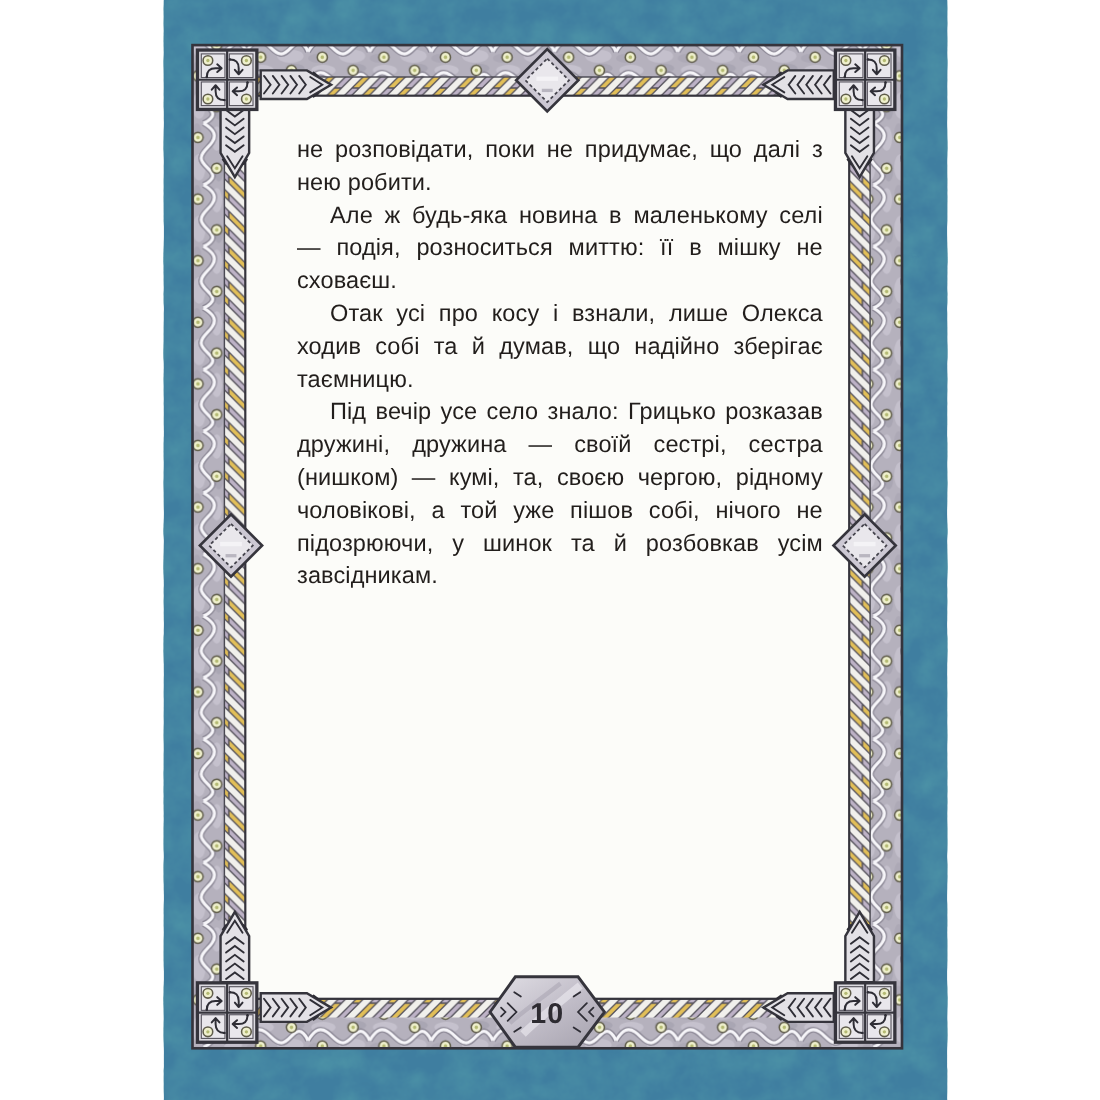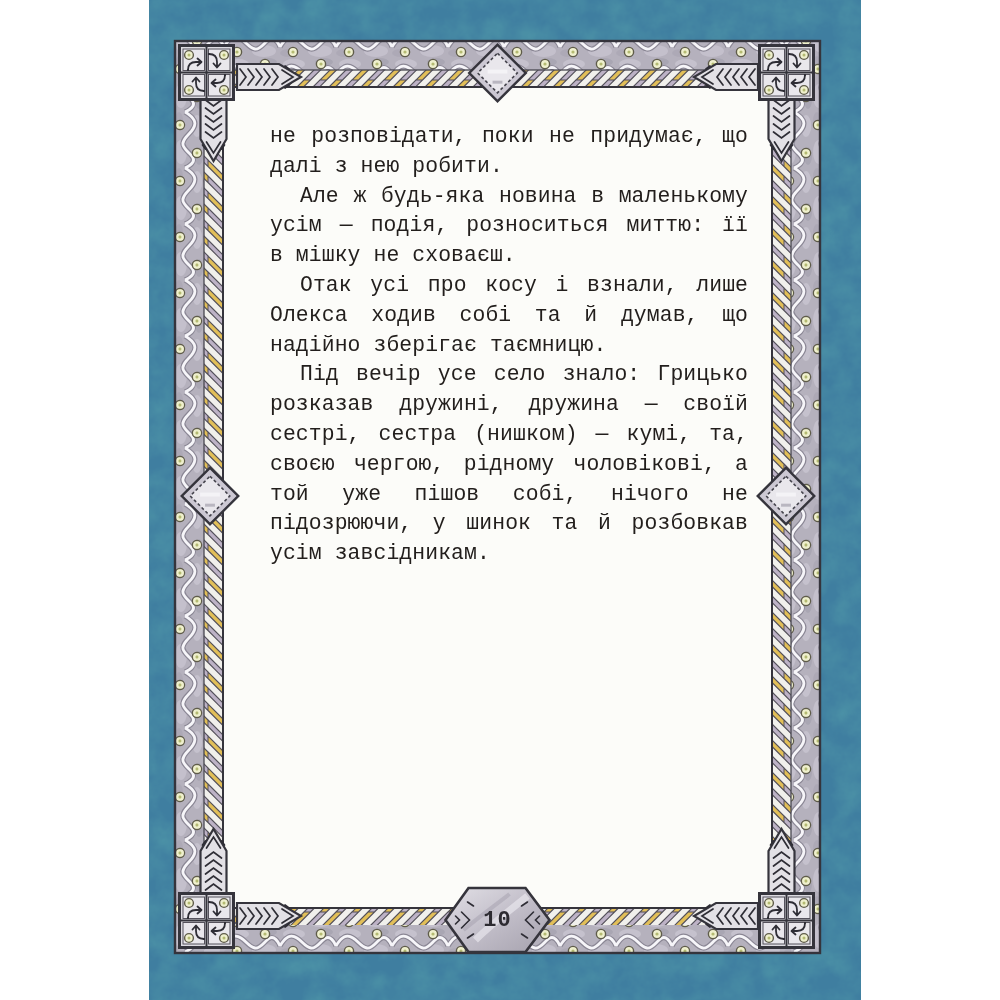--- a/index.html
+++ b/index.html
@@ -1,25 +1,25 @@
 <!DOCTYPE html>
 <html lang="uk"><head>
 <meta charset="utf-8">
 <style>
   html,body{margin:0;padding:0;background:#ffffff;}
   .stage{position:relative;width:960px;height:1000px;overflow:hidden;background:#ffffff;
-         font-family:Liberation Mono, monospace;}
+         font-family:Liberation Sans, sans-serif;}
   .frame-svg{position:absolute;left:0;top:0;width:1000px;height:1000px;display:block;}
   .text-block{position:absolute;left:270px;top:122px;width:478px;
               font-size:21.4px;line-height:29.8px;color:#221e1c;
               text-align:justify;letter-spacing:.1px;}
   .text-block p{margin:0;padding:0;}
   .text-block p.indent{text-indent:30px;}
   .page-number{position:absolute;left:447px;top:905px;width:101px;height:32px;
-               text-align:center;font-size:22px;font-weight:bold;color:#2d2b31;
+               text-align:center;font-size:26px;font-weight:bold;color:#2d2b31;
                line-height:32px;letter-spacing:1px;}
 </style>
 </head>
 <body>
 
 <div class="stage">
 
   <svg class="frame-svg" viewBox="0 0 1000 1000" aria-hidden="true">
     <defs>
       <filter id="mottle" x="0%" y="0%" width="100%" height="100%">
@@ -199,20 +199,20 @@
       <use href="#diamond" transform="translate(497.5,73)"></use>
       <use href="#diamond" transform="translate(210,496)"></use>
       <use href="#diamond" transform="translate(786,496)"></use>
     </g>
 
     <use href="#hexPlaque" transform="translate(497.5,920)"></use>
   </svg>
 
   <div class="text-block">
       <p class="">не розповідати, поки не придумає, що далі з нею робити.</p>
-      <p class="indent">Але ж будь-яка новина в маленькому усім — подія, розноситься миттю: її в мішку не сховаєш.</p>
+      <p class="indent">Але ж будь-яка новина в маленькому селі — подія, розноситься миттю: її в мішку не сховаєш.</p>
       <p class="indent">Отак усі про косу і взнали, лише Олекса ходив собі та й думав, що надійно зберігає таємницю.</p>
       <p class="indent">Під вечір усе село знало: Грицько розказав дружині, дружина — своїй сестрі, сестра (нишком) — кумі, та, своєю чергою, рідному чоловікові, а той уже пішов собі, нічого не підозрюючи, у шинок та й розбовкав усім завсідникам.</p>
     </div>
 
   <div class="page-number">10</div>
 
 </div>
 
 </body></html>

